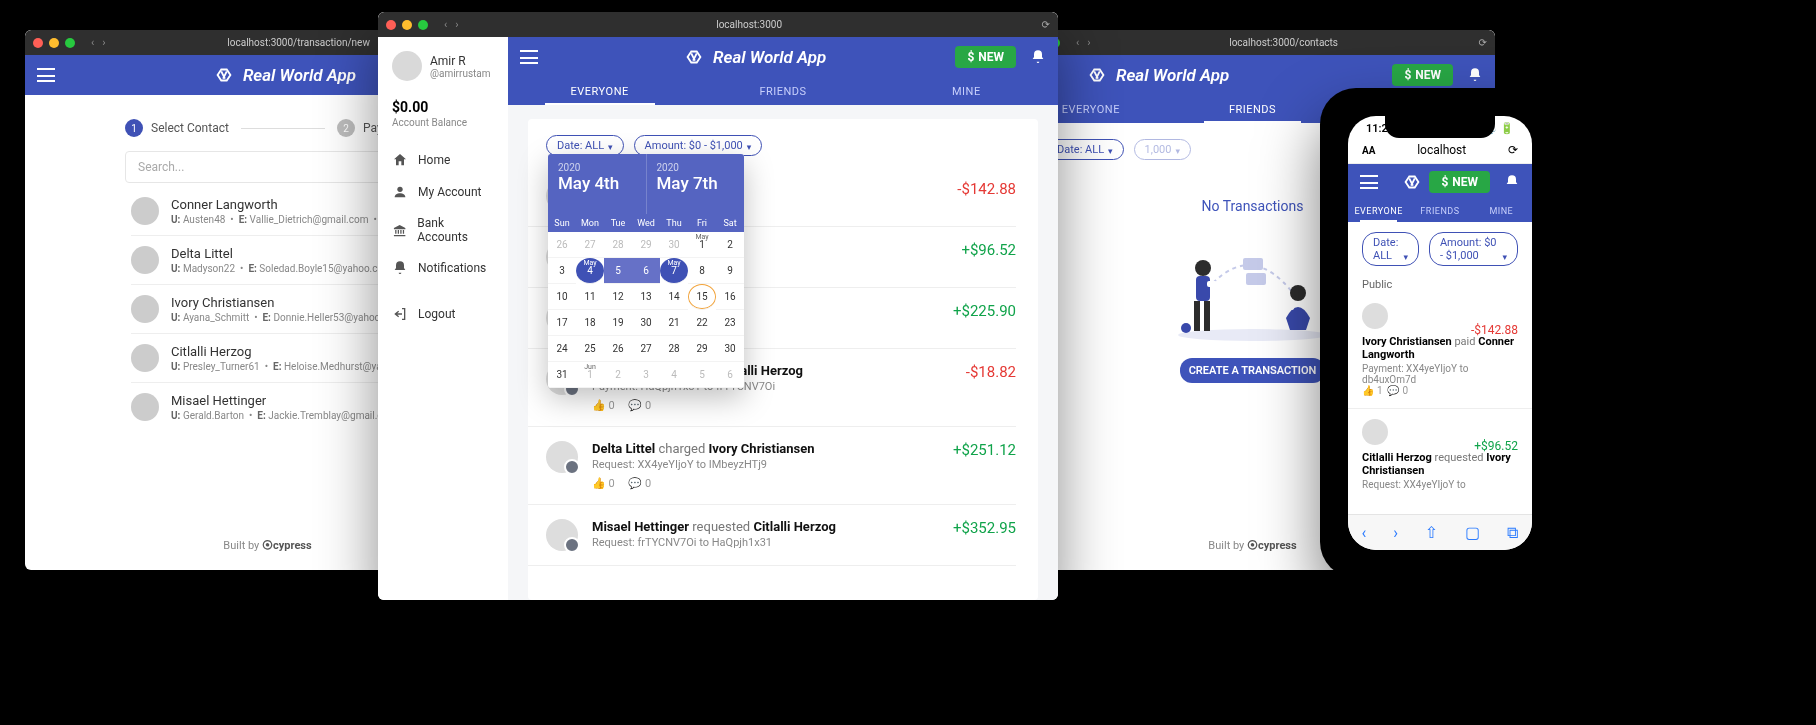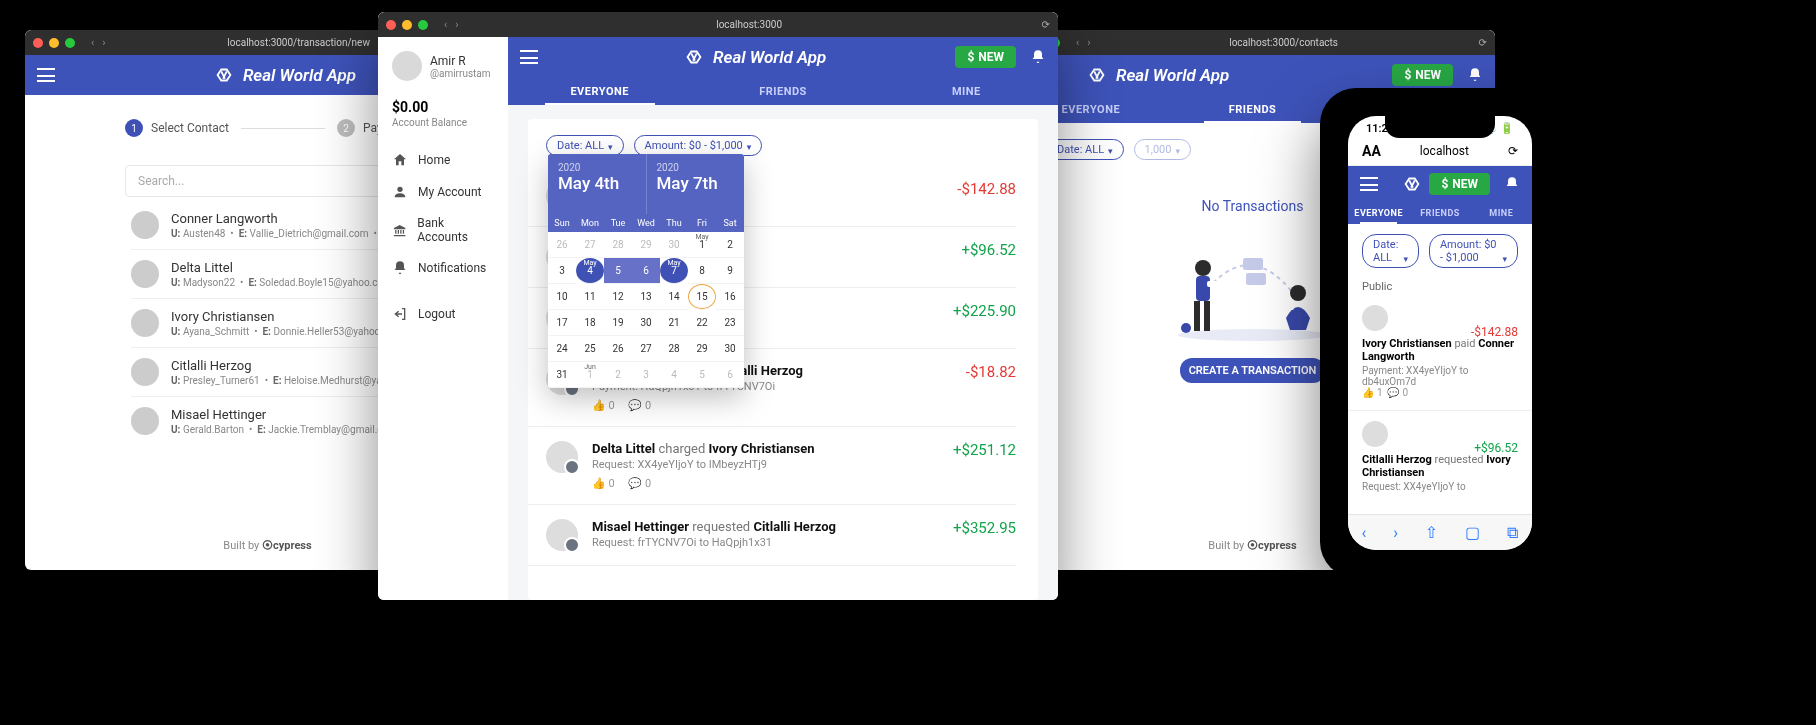--- a/index.html
+++ b/index.html
@@ -21,32 +21,32 @@
   .win{background:#fff;box-shadow:0 25px 60px rgba(0,0,0,.45);border-radius:6px;overflow:hidden}
   .appbar{background:var(--blue);height:40px;display:flex;align-items:center;color:#fff;padding:0 12px;font-weight:600}
   .menu-icn{width:18px;height:14px;border-top:2px solid #fff;border-bottom:2px solid #fff;position:relative;margin-right:16px}
   .menu-icn:after{content:"";position:absolute;top:5px;left:0;width:100%;border-top:2px solid #fff}
   .brand{display:flex;align-items:center;gap:8px;font-style:italic;font-size:17px}
   .brand svg{width:22px;height:22px}
   .spacer{flex:1}
   .newbtn{background:var(--green);color:#fff;border-radius:4px;padding:4px 12px;font-size:12px;font-weight:700;display:flex;align-items:center;gap:4px}
   .bell{width:16px;height:16px;margin-left:14px}
   .tabs{background:var(--blue);display:flex;color:#c7cffb;font-size:11px;height:28px}
-  .tab{flex:1;display:flex;align-items:center;justify-content:center;letter-spacing:.5px;font-weight:700;position:relative}
+  .tab{flex:1;display:flex;align-items:center;justify-content:center;letter-spacing:.5px;font-weight:400;position:relative}
   .tab.active{color:#fff}
   .tab.active:after{content:"";position:absolute;bottom:0;left:20%;right:20%;height:2px;background:#fff}
 
   .footer{text-align:center;color:#888;font-size:11px;padding:12px 0}
 
   
   .stepper{display:flex;align-items:center;padding:24px 100px 10px;color:#555;font-size:12px}
   .stepn{width:18px;height:18px;border-radius:50%;background:#3f51b5;color:#fff;font-size:10px;display:flex;align-items:center;justify-content:center;margin-right:8px}
   .stepline{flex:1;height:1px;background:#ddd;margin:0 12px}
   .stepn.g{background:#bdbdbd}
-  .search{margin:18px 100px 4px;background:#fff;border:1px solid #e6e6e6;border-radius:4px;padding:8px 12px;color:#aaa;font-size:12px}
+  .search{margin:4px 100px 4px;background:#fff;border:1px solid #e6e6e6;border-radius:4px;padding:8px 12px;color:#aaa;font-size:12px}
   .clist{margin:0 100px 0 106px;background:#fff}
   .crow{display:flex;gap:12px;padding:10px 0;border-bottom:1px solid #eee}
   .crow:last-child{border-bottom:0}
   .av{width:28px;height:28px;border-radius:50%;background:#ccc;flex-shrink:0}
   .cname{font-size:13px;color:#333}
   .cmeta{font-size:10px;color:#888;margin-top:2px;white-space:nowrap;overflow:hidden}
   .cmeta b{color:#666;font-weight:700}
 
   
   .pills{display:flex;gap:10px;padding:16px 0 10px 18px}
@@ -493,21 +493,21 @@
 </div>
 
 <div class="abs phone" style="left:1320px;top:88px">
   <div class="screen">
     <div class="notch"></div>
     <div class="pstatus">
       <span>11:29</span>
       <span>📶 📡 🔋</span>
     </div>
     <div class="purl">
-      <span style="font-size:14px;font-weight:700">AA</span>
+      <span style="font-size:10px;font-weight:700">AA</span>
       <span>localhost</span>
       <span>⟳</span>
     </div>
     <div class="appbar" style="height:36px">
       <div class="menu-icn"></div>
       <div class="spacer"></div>
       <svg viewBox="0 0 24 24" width="22" height="22" fill="none" stroke="#fff" stroke-width="2">
           <path d="M9 6l-4 6 4 6h6l4-6-4-6z"></path>
           <path d="M9 8l4 8M15 8l-4 8"></path>
         </svg>

